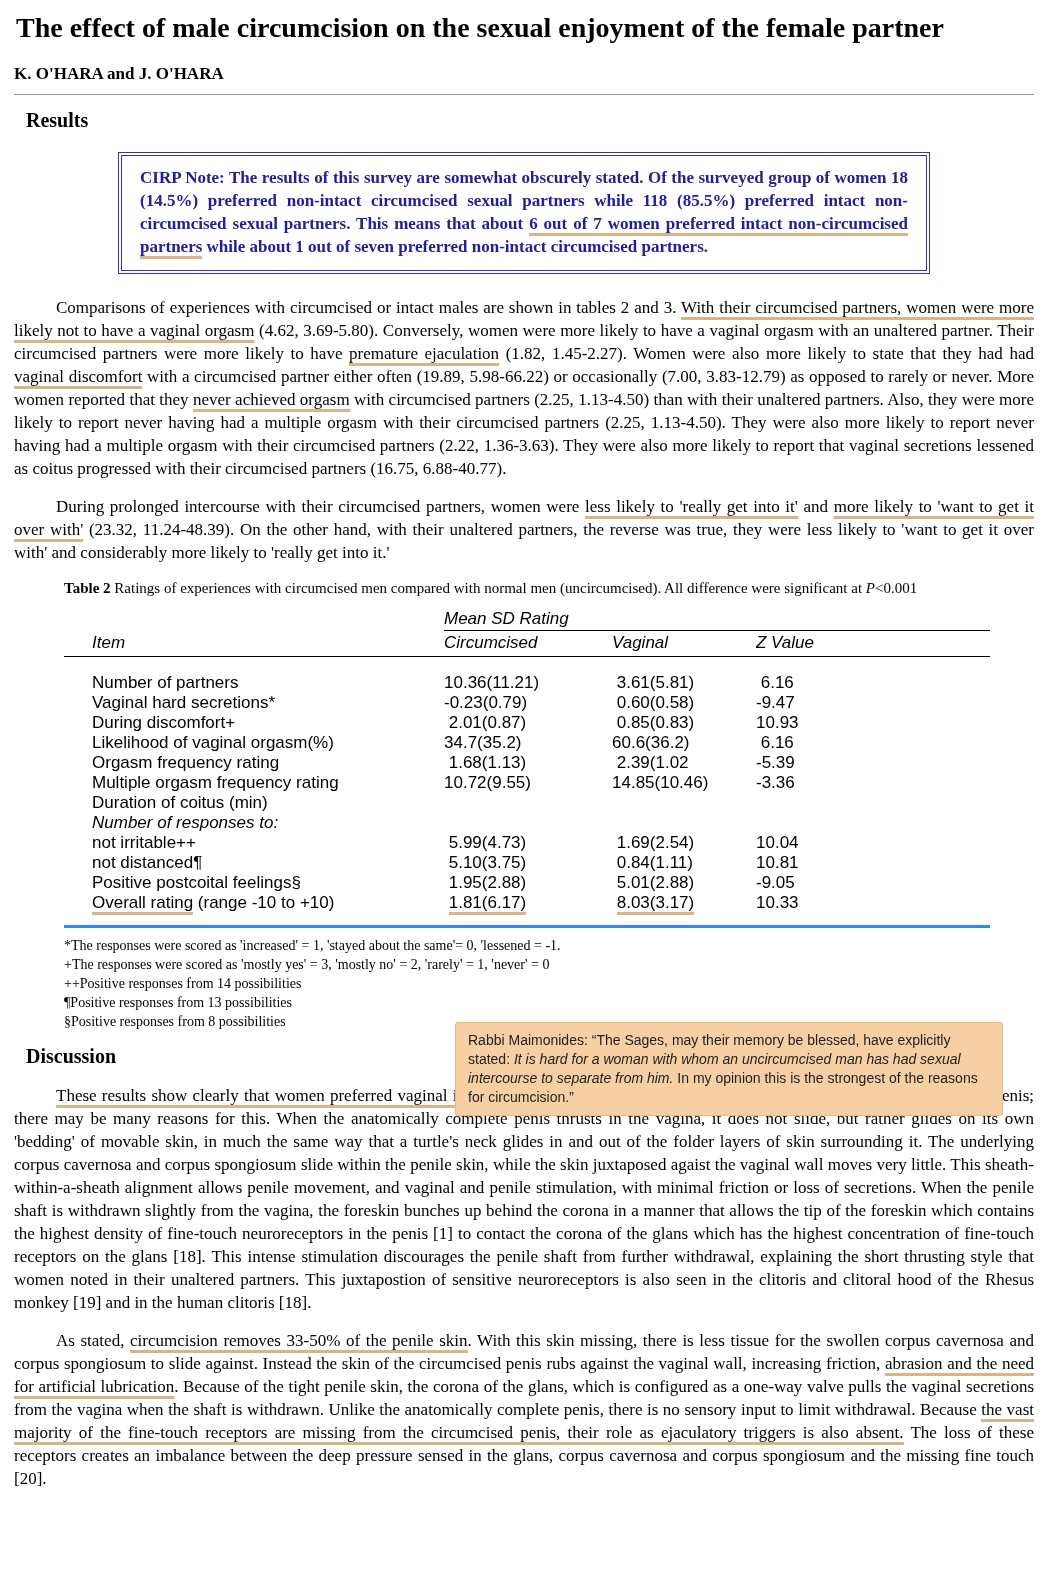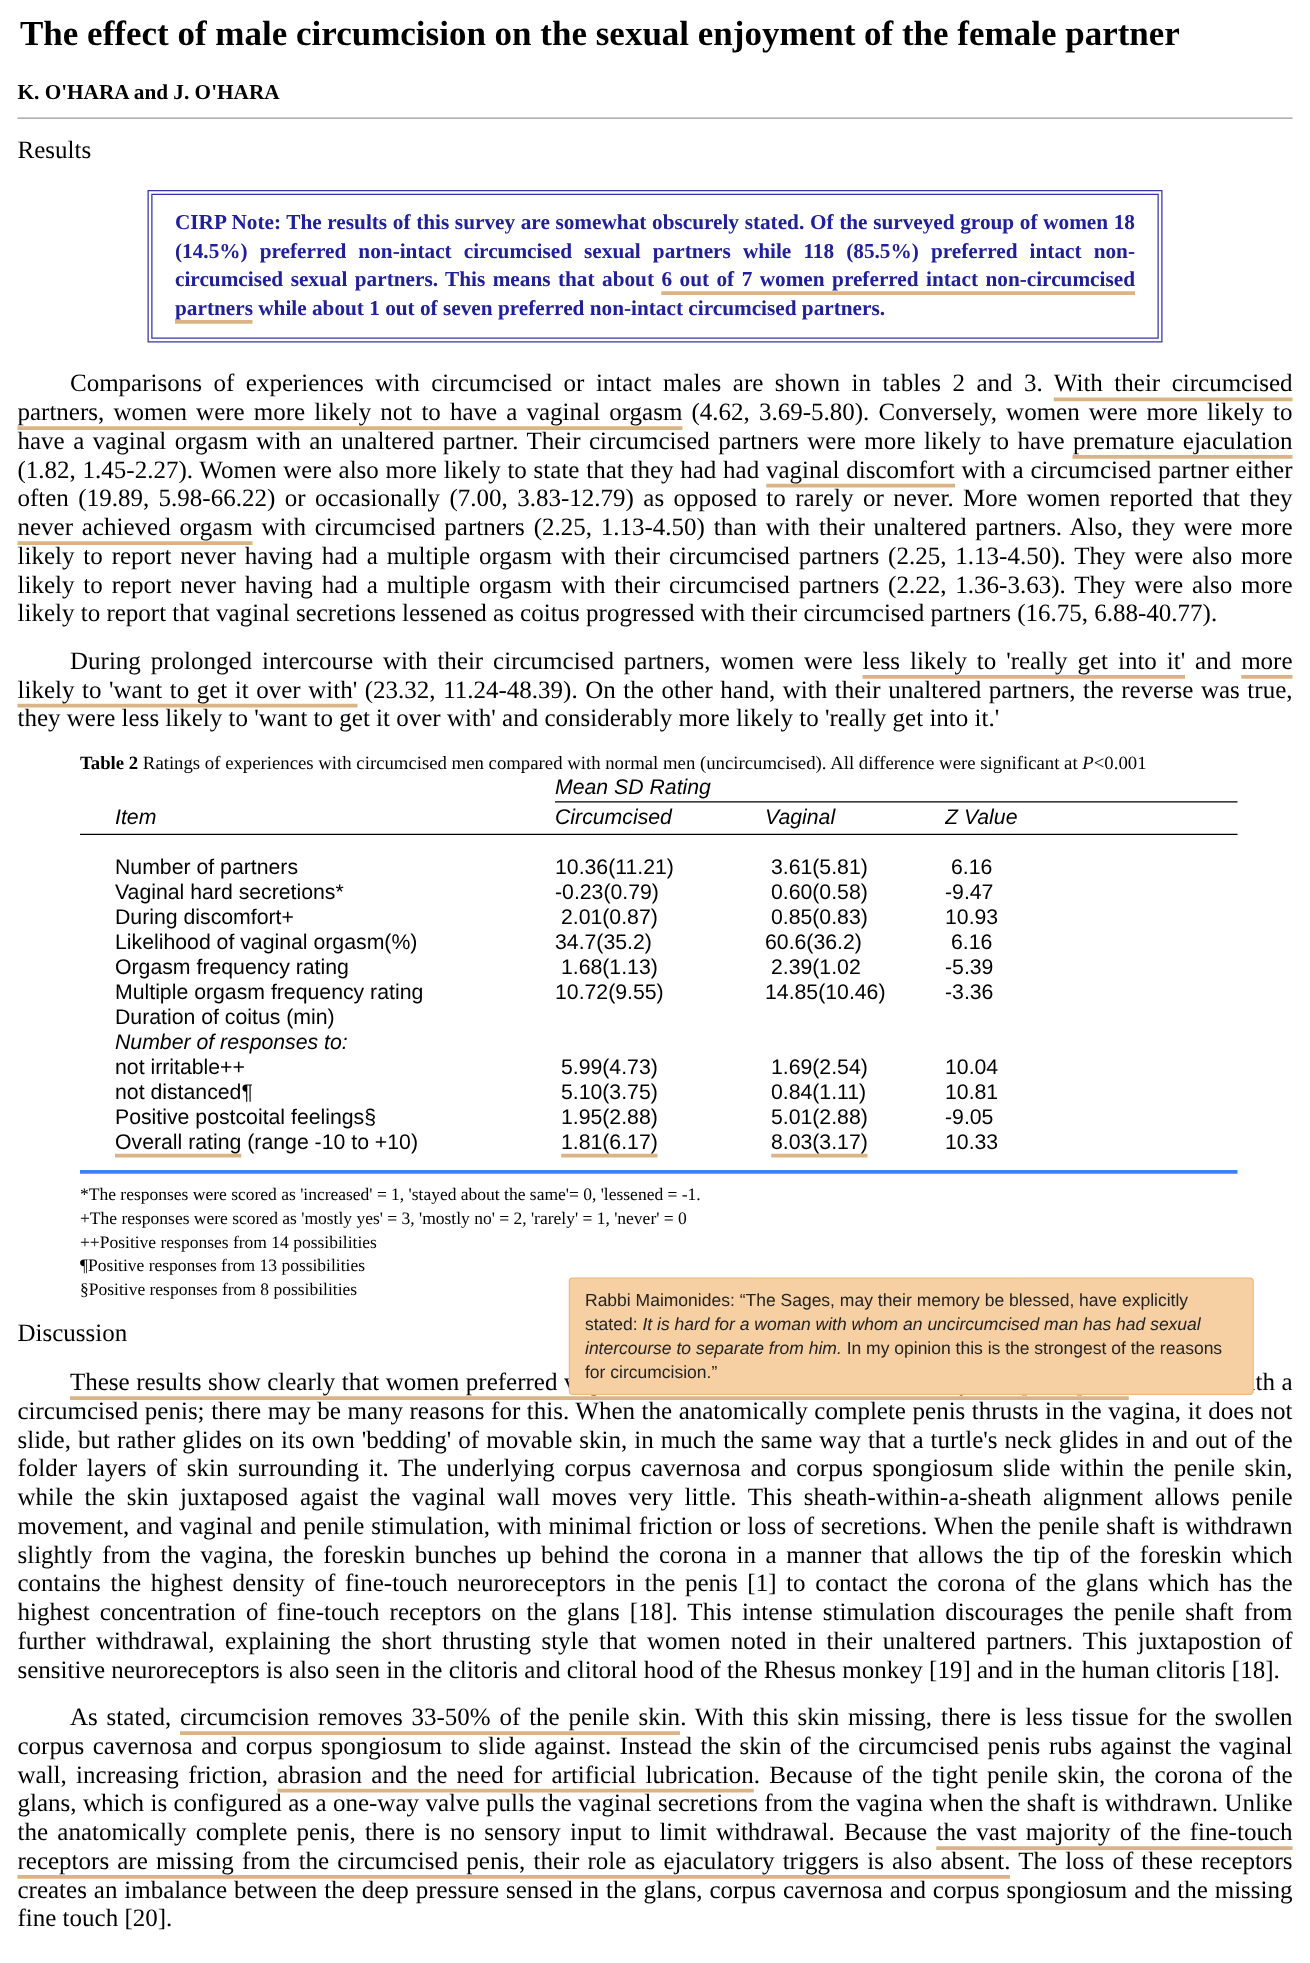--- a/index.html
+++ b/index.html
@@ -5,33 +5,33 @@
   * { box-sizing: border-box; margin: 0; padding: 0; }
   html, body { background: #fff; }
   body {
     width: 1048px; height: 1570px; overflow: hidden; position: relative;
     color: #000; font-family: "Liberation Serif", serif;
     padding: 8px 14px 0 14px;
   }
   h1[data-name="page-title"] { font-size: 28px; font-weight: bold; margin: 4px 0 20px 2px; }
   .authors { font-size: 17px; font-weight: bold; margin: 0 0 10px 0; }
   hr.rule { border: none; border-top: 1px solid #999; margin: 0 0 14px 0; }
-  h2.sect { font-size: 20px; font-weight: normal; margin: 12px 0 16px 0; }
+  h2.sect { font-size: 20px; font-weight: bold; margin: 12px 0 16px 12px; }
 
   .cirp-box { border: 1px solid var(--noteBorder, #3434a4); padding: 2px; width: 812px; margin: 20px 12px 22px 104px; }
   .cirp-inner { border: 1px solid var(--noteBorder, #3434a4); padding: 10px 18px 12px 18px; }
   .cirp-text { color: var(--noteInk, #20209a); font-weight: bold; font-size: 17px; line-height: 23px; text-align: justify; }
 
-  .body-p { font-size: 20px; line-height: 23px; text-align: justify; text-indent: 42px; margin: 0 0 15px 0; }
+  .body-p { font-size: 17px; line-height: 23px; text-align: justify; text-indent: 42px; margin: 0 0 15px 0; }
 
   .hl { border-bottom: 3px solid var(--underline, #dbb486); }
   .it, tr.it td { font-style: italic; }
   .bd { font-weight: bold; }
 
-  .tbl-caption { font-size: 15px; margin: 16px 0 0 50px; text-indent: 0; }
+  .tbl-caption { font-size: 15px; margin: 16px 0 12px 50px; text-indent: 0; }
 
   table.tbl {
     border-collapse: collapse; table-layout: fixed; width: 926px; margin-left: 50px;
     font-family: Liberation Sans, sans-serif;
     font-size: 17px; line-height: 20px; border-bottom: 3px solid #3b82f6;
   }
   .tbl td { white-space: pre; overflow: hidden; vertical-align: bottom; }
   .tbl td:first-child { padding-left: 28px; }
   .tbl thead tr.grp td:first-child { padding-left: 28px; }
   td.group-h { font-style: italic; border-bottom: 1px solid #000; padding-bottom: 1px; }

